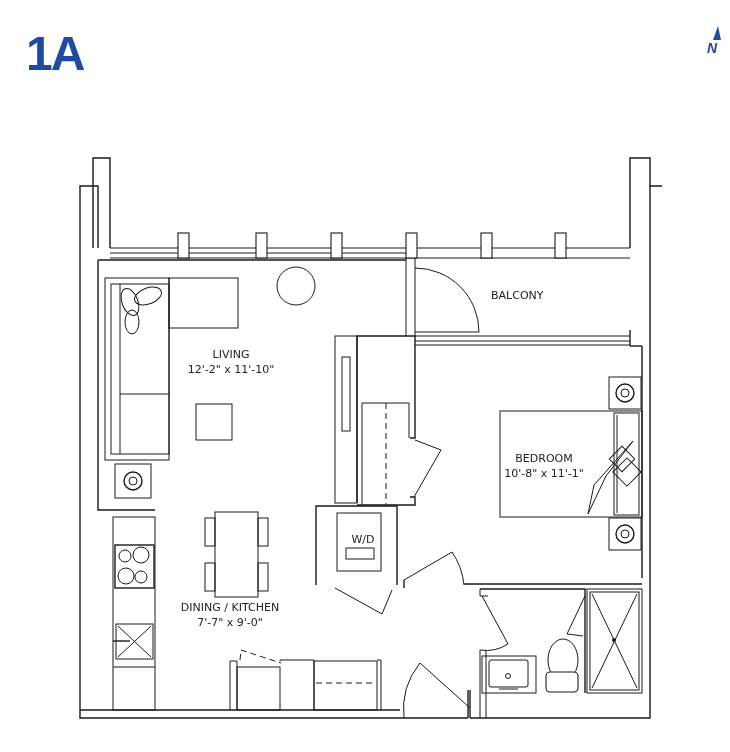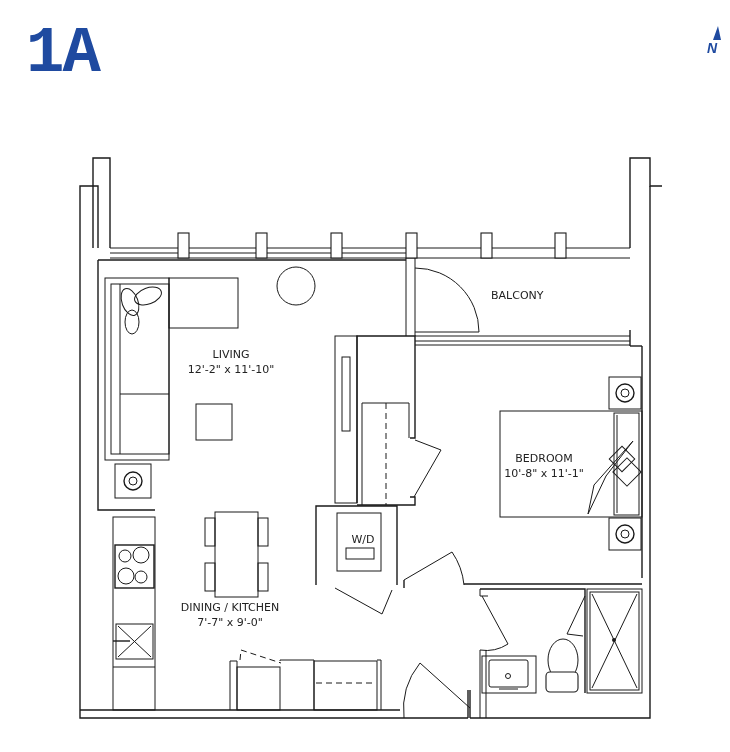--- a/index.html
+++ b/index.html
@@ -1,17 +1,17 @@
 <!DOCTYPE html>
 <html><head>
 <meta charset="utf-8">
 <style>
   html, body { margin: 0; padding: 0; background: #ffffff; }
   body { width: 730px; height: 752px; position: relative; overflow: hidden; font-family: "DejaVu Sans", sans-serif; }
-  .unit-title { position: absolute; left: 26px; top: 18px; font-family: Liberation Mono, monospace; font-weight: bold; font-size: 64px; line-height: 72px; letter-spacing: -2px; color: #1f4aa0; }
+  .unit-title { position: absolute; left: 26px; top: 18px; font-family: Liberation Sans, sans-serif; font-weight: bold; font-size: 48px; line-height: 72px; letter-spacing: -2px; color: #1f4aa0; }
   .north { position: absolute; left: 704px; top: 24px; width: 20px; height: 34px; }
   .north-letter { position: absolute; left: 707px; top: 40px; font-family: "Liberation Sans", sans-serif; font-weight: bold; font-style: italic; font-size: 14px; color: #1f4aa0; }
   svg.plan { position: absolute; left: 0; top: 0; }
   .lbl { font-family: "DejaVu Sans", sans-serif; font-size: 11px; fill: #222; }
   .w { fill: none; stroke: #1a1a1a; stroke-width: 1.4; }
   .t { fill: none; stroke: #1a1a1a; stroke-width: 1; }
   .f { fill: #fff; stroke: #1a1a1a; stroke-width: 1.1; }
   .d { fill: none; stroke: #1a1a1a; stroke-width: 1; stroke-dasharray: 6 4; }
 </style>
 </head>

